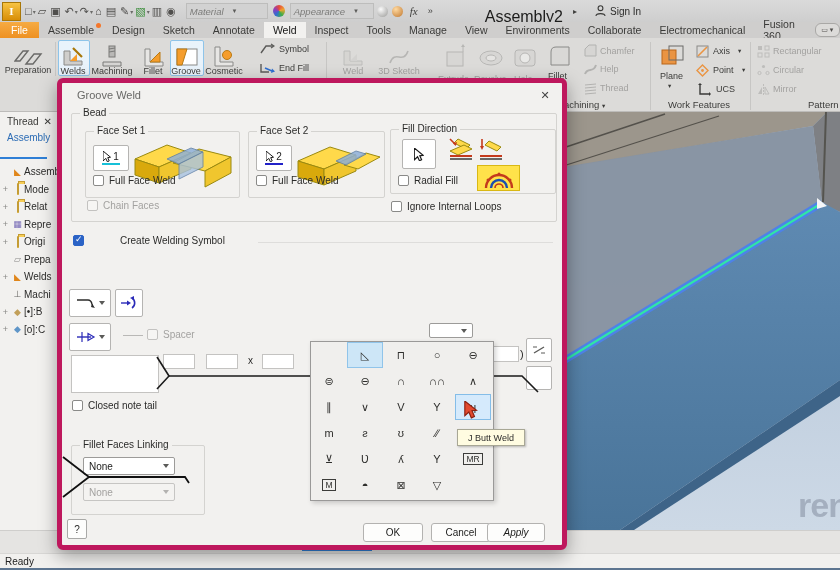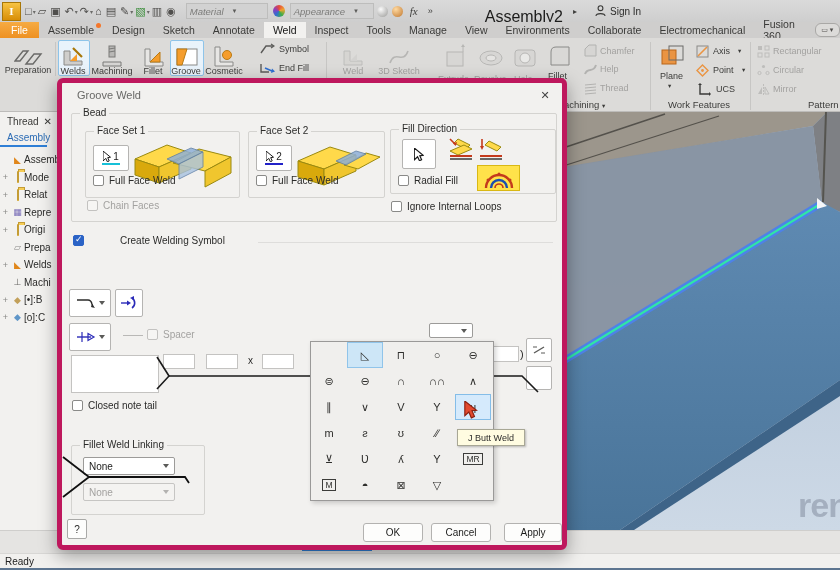--- a/index.html
+++ b/index.html
@@ -36,21 +36,21 @@
   .bigbtn{position:absolute;border:1px solid transparent;border-radius:2px;}
   .bigbtn.sel{border-color:#8ec4e9;background:#e9f3fb;}
   .vsep{position:absolute;width:1px;background:#c7c6c4;}
   .panel-lbl{position:absolute;font-size:9.5px;color:#3c3c3a;white-space:nowrap;}
   .pcaret{font-size:6.5px;color:#3c3c3a;}
   .smalllbl{position:absolute;font-size:9px;color:#a3a2a0;white-space:nowrap;}
   .smalllbl.en{color:#3c3c3a;}
   
   #browser{left:0;top:112px;width:57px;height:418px;background:#f2f1ef;overflow:hidden;}
   #browser-head{display:flex;justify-content:space-between;padding:4px 5px 2px 7px;color:#3a3a38;font-size:10px;}
-  #browser-tab{color:#2c6cb5;font-size:10px;padding:3px 0 2px 7px;border-bottom:2px solid #2f7fd6;width:40px;margin-bottom:4px;}
+  #browser-tab{color:#2c6cb5;font-size:10px;padding:3px 0 14px 7px;border-bottom:2px solid #2f7fd6;width:40px;margin-bottom:4px;}
   .tree-item{display:flex;align-items:center;height:17.5px;white-space:nowrap;overflow:hidden;font-size:10px;color:#2b2b2a;}
   .tree-exp{width:11px;text-align:center;color:#8a8a88;font-size:9px;flex:none;}
   .tree-ico{width:13px;flex:none;text-align:center;font-size:9px;line-height:12px;}
   .folder{width:11px;height:8px;background:#f6cd56;border:1px solid #c49c35;border-radius:1px;position:relative;margin-left:1px;}
   .folder:before{content:"";position:absolute;left:0;top:-3px;width:5px;height:2px;background:#f6cd56;border:1px solid #c49c35;border-bottom:none;}
   
   #viewport{left:57px;top:112px;width:783px;height:418px;overflow:hidden;background:linear-gradient(180deg,#acbed3 0%,#bccbdc 45%,#cdd9e6 100%);}
   #watermark{left:741px;top:374px;font-size:34px;font-weight:bold;color:#8b95a6;opacity:.6;letter-spacing:-1px;}
   
   #docbar{left:0;top:530px;width:840px;height:23px;background:#e5e4e2;border-top:1px solid #cfcecc;box-sizing:border-box;}
@@ -681,32 +681,32 @@
         <div class="pcell"></div>
       </div>
     <svg id="redcursor" width="14" height="18" viewBox="0 0 11 16">
       <polygon points="0,0 0,13 3.6,9.8 5.8,15 8.6,13.7 6.4,8.6 10.4,8.2" fill="#e2492f" stroke="#8a1f10" stroke-width="1"></polygon>
     </svg>
     <div id="tooltip">
         <span>J Butt Weld</span>
       </div>
 
     <div class="gb" style="left:9px;top:362px;width:132px;height:68px;">
-      <span class="gbl">Fillet Weld Linking</span>
+      <span class="gbl">Fillet Faces Linking</span>
     </div>
     <div class="dd" style="left:21px;top:374px;width:92px;height:18px;">
         <span>None</span>
         <span class="ddc"></span>
       </div>
     <div class="dd dis" style="left:21px;top:400px;width:92px;height:18px;">
         <span>None</span>
         <span class="ddc"></span>
       </div>
 
     <div id="helpbtn">
         <span>?</span>
       </div>
     <div class="dlgbtn" style="left:301px;width:58px;">OK</div>
     <div class="dlgbtn" style="left:369px;width:58px;">Cancel</div>
-    <div class="dlgbtn" style="left:442px;width:56px;">Apply</div>
+    <div class="dlgbtn" style="left:425px;width:56px;font-style:italic;">Apply</div>
   </div>
 
 </div>
 
 </body></html>

